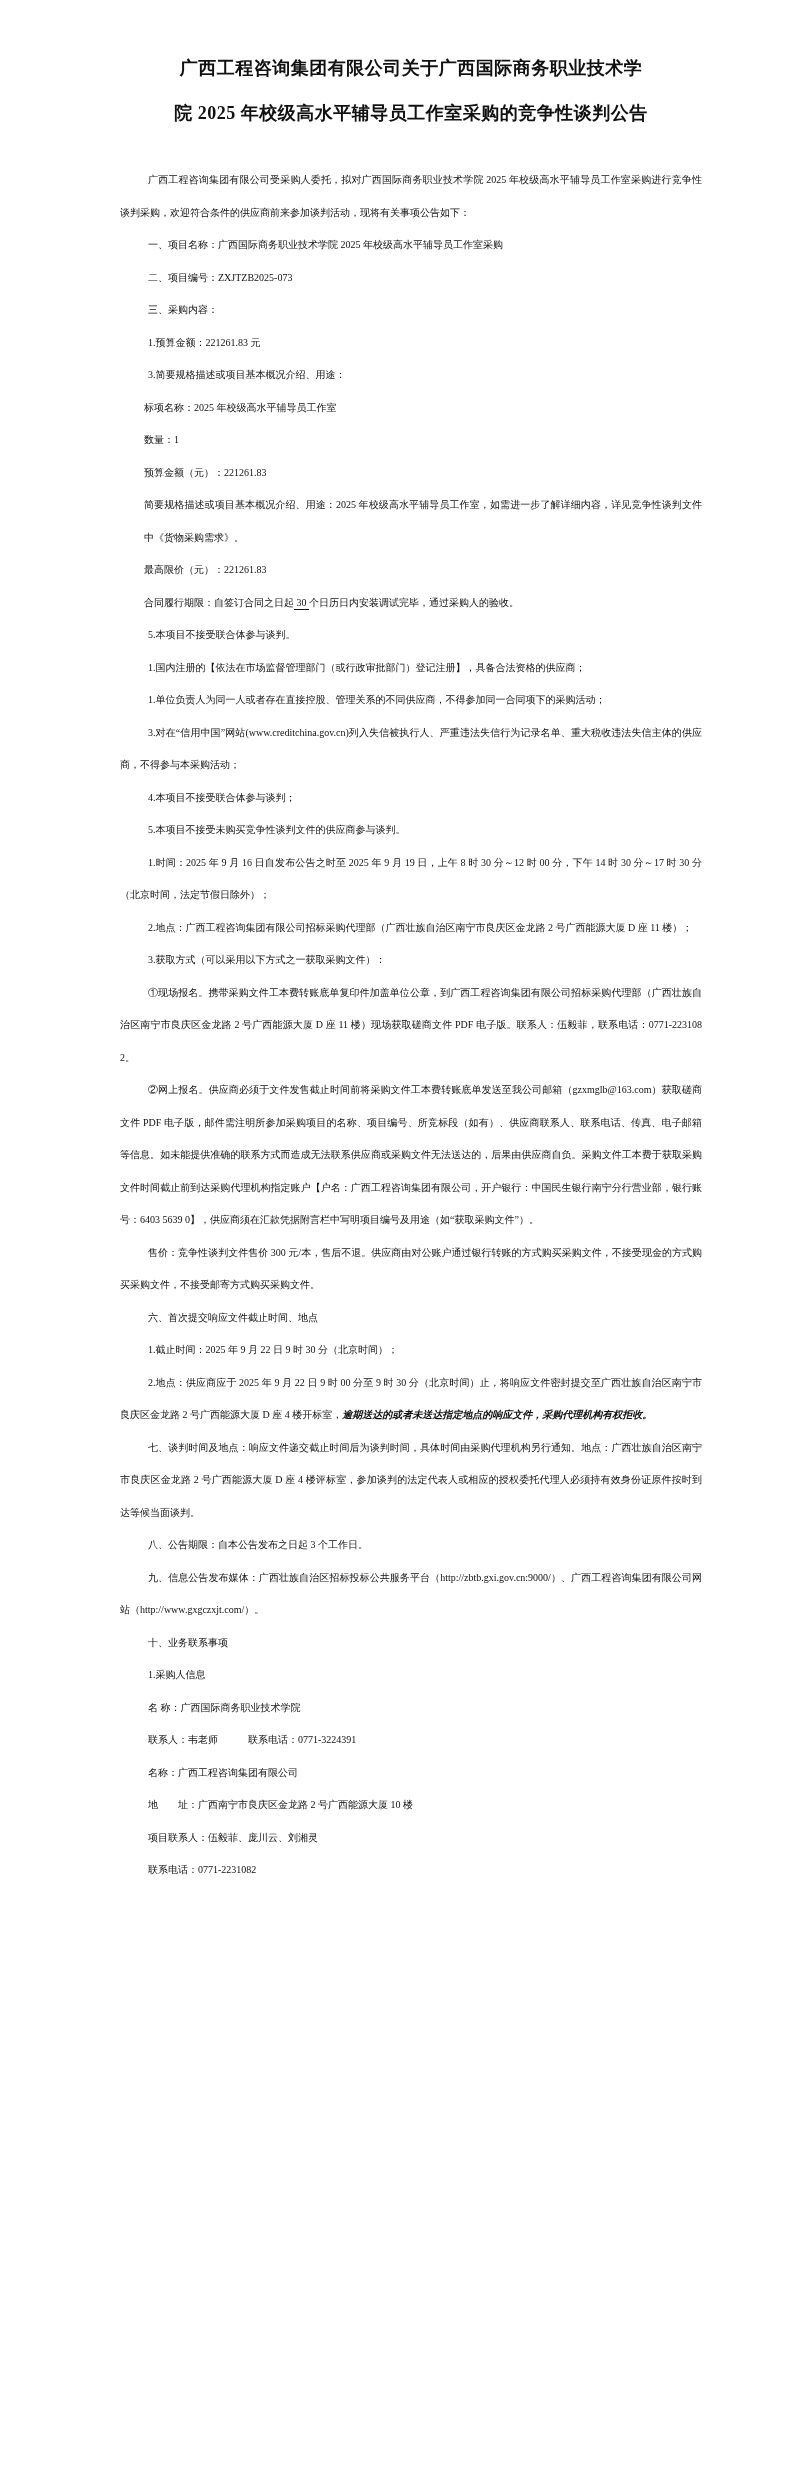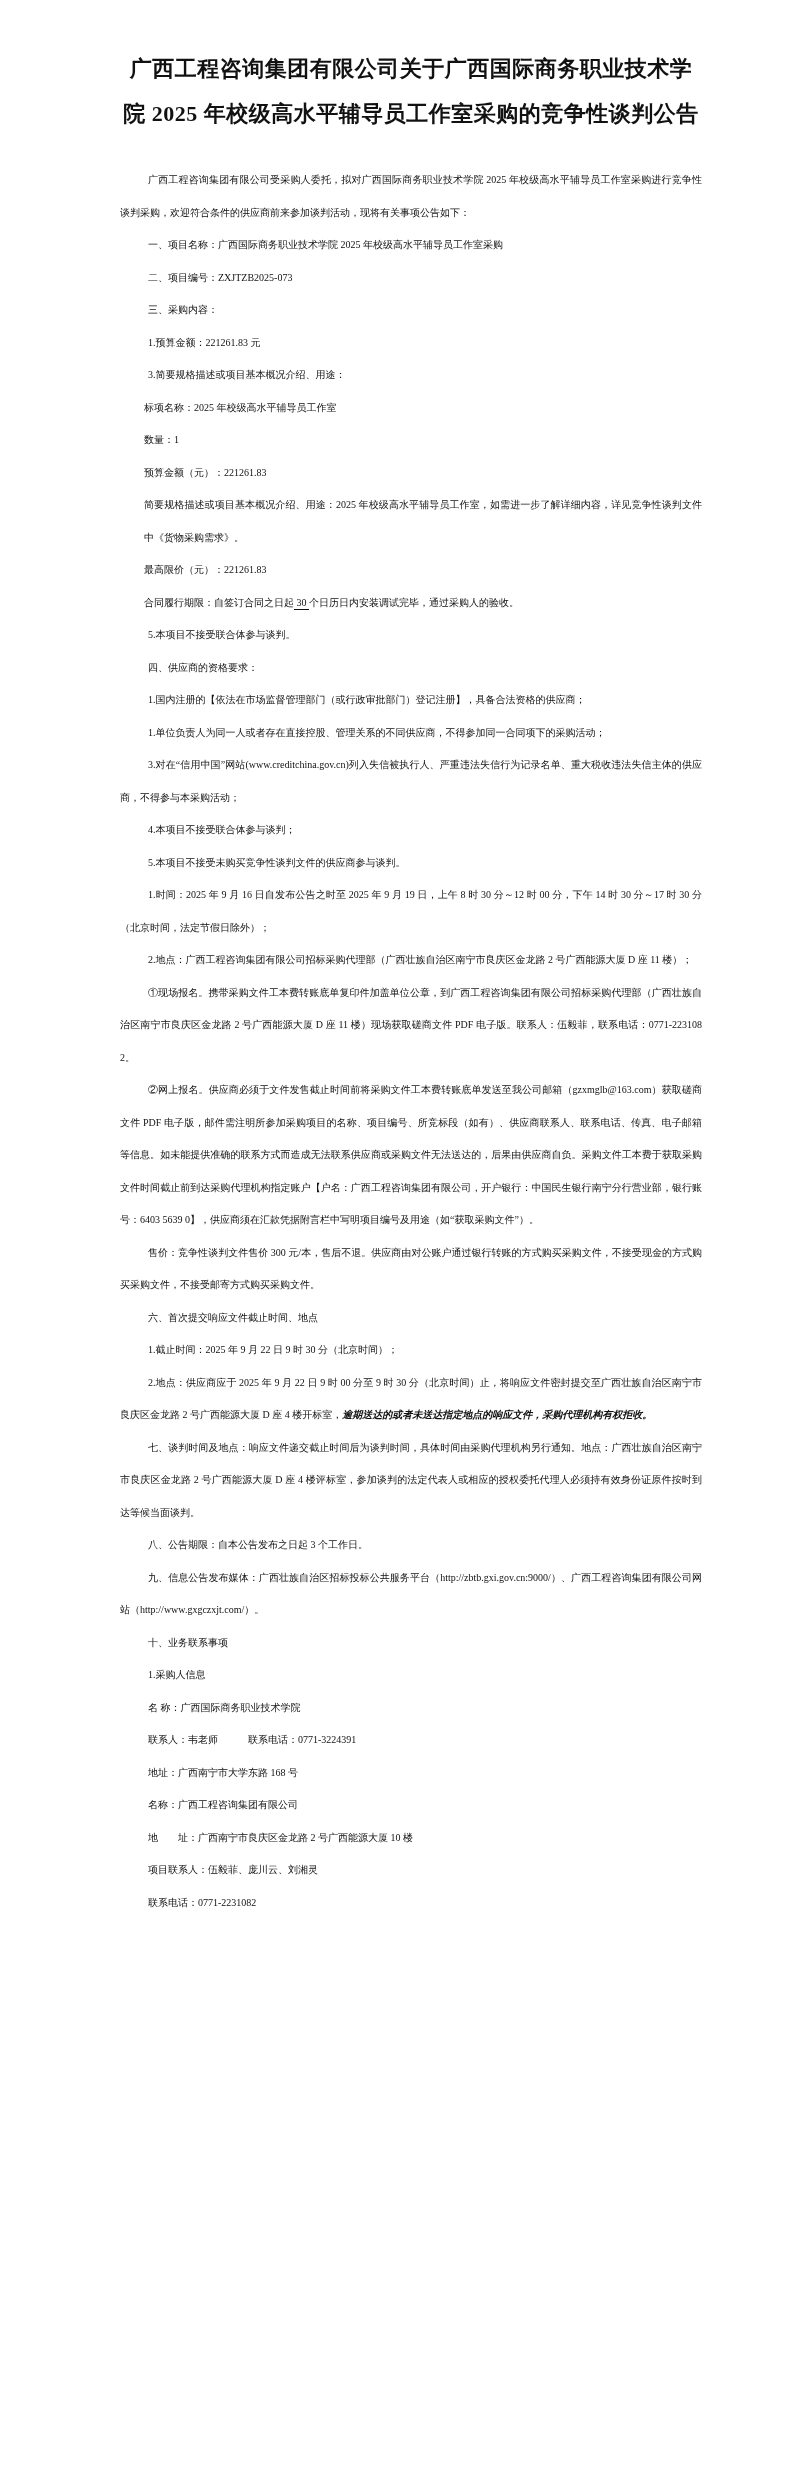--- a/index.html
+++ b/index.html
@@ -15,21 +15,21 @@
     color: #111111;
   }
   .page {
     box-sizing: border-box;
     width: 800px;
     height: 2478px;
     padding: 46px 98px 0 120px;
     background: #ffffff;
   }
   h1.doc-title {
-    font-size: 22px;
+    font-size: 18px;
     font-weight: bold;
     text-align: center;
     line-height: 45px;
     margin: 0 0 28px 0;
     letter-spacing: 0.5px;
   }
   h1.doc-title span { display: block; white-space: nowrap; }
   .doc-body p.para {
     margin: 0;
     font-size: 10px;
@@ -61,41 +61,40 @@
       <p class="para"><span>三、采购内容：</span></p>
       <p class="para"><span>1.预算金额：221261.83 元</span></p>
       <p class="para"><span>3.简要规格描述或项目基本概况介绍、用途：</span></p>
       <p class="para block"><span>标项名称：2025 年校级高水平辅导员工作室</span></p>
       <p class="para block"><span>数量：1</span></p>
       <p class="para block"><span>预算金额（元）：221261.83</span></p>
       <p class="para block"><span>简要规格描述或项目基本概况介绍、用途：2025 年校级高水平辅导员工作室，如需进一步了解详细内容，详见竞争性谈判文件中《货物采购需求》。</span></p>
       <p class="para block"><span>最高限价（元）：221261.83</span></p>
       <p class="para block"><span>合同履行期限：自签订合同之日起</span><span class="u"> 30 </span><span>个日历日内安装调试完毕，通过采购人的验收。</span></p>
       <p class="para"><span>5.本项目不接受联合体参与谈判。</span></p>
-      <p class="para"><span>四、供应商的资格要求：</span></p>
       <p class="para"><span>1.国内注册的【依法在市场监督管理部门（或行政审批部门）登记注册】，具备合法资格的供应商；</span></p>
       <p class="para"><span>1.单位负责人为同一人或者存在直接控股、管理关系的不同供应商，不得参加同一合同项下的采购活动；</span></p>
       <p class="para"><span>3.对在“信用中国”网站(www.creditchina.gov.cn)列入失信被执行人、严重违法失信行为记录名单、重大税收违法失信主体的供应商，不得参与本采购活动；</span></p>
       <p class="para"><span>4.本项目不接受联合体参与谈判；</span></p>
       <p class="para"><span>5.本项目不接受未购买竞争性谈判文件的供应商参与谈判。</span></p>
       <p class="para"><span>1.时间：2025 年 9 月 16 日自发布公告之时至 2025 年 9 月 19 日，上午 8 时 30 分～12 时 00 分，下午 14 时 30 分～17 时 30 分（北京时间，法定节假日除外）；</span></p>
       <p class="para"><span>2.地点：广西工程咨询集团有限公司招标采购代理部（广西壮族自治区南宁市良庆区金龙路 2 号广西能源大厦 D 座 11 楼）；</span></p>
+      <p class="para"><span>3.获取方式（可以采用以下方式之一获取采购文件）：</span></p>
       <p class="para"><span>①现场报名。携带采购文件工本费转账底单复印件加盖单位公章，到广西工程咨询集团有限公司招标采购代理部（广西壮族自治区南宁市良庆区金龙路 2 号广西能源大厦 D 座 11 楼）现场获取磋商文件 PDF 电子版。联系人：伍毅菲，联系电话：0771-2231082。</span></p>
       <p class="para"><span>②网上报名。供应商必须于文件发售截止时间前将采购文件工本费转账底单发送至我公司邮箱（gzxmglb@163.com）获取磋商文件 PDF 电子版，邮件需注明所参加采购项目的名称、项目编号、所竞标段（如有）、供应商联系人、联系电话、传真、电子邮箱等信息。如未能提供准确的联系方式而造成无法联系供应商或采购文件无法送达的，后果由供应商自负。采购文件工本费于获取采购文件时间截止前到达采购代理机构指定账户【户名：广西工程咨询集团有限公司，开户银行：中国民生银行南宁分行营业部，银行账号：6403 5639 0】，供应商须在汇款凭据附言栏中写明项目编号及用途（如“获取采购文件”）。</span></p>
       <p class="para"><span>售价：竞争性谈判文件售价 300 元/本，售后不退。供应商由对公账户通过银行转账的方式购买采购文件，不接受现金的方式购买采购文件，不接受邮寄方式购买采购文件。</span></p>
       <p class="para"><span>六、首次提交响应文件截止时间、地点</span></p>
       <p class="para"><span>1.截止时间：2025 年 9 月 22 日 9 时 30 分（北京时间）；</span></p>
       <p class="para"><span>2.地点：供应商应于 2025 年 9 月 22 日 9 时 00 分至 9 时 30 分（北京时间）止，将响应文件密封提交至广西壮族自治区南宁市良庆区金龙路 2 号广西能源大厦 D 座 4 楼开标室，</span><span class="b">逾期送达的或者未送达指定地点的响应文件，采购代理机构有权拒收。</span></p>
       <p class="para"><span>七、谈判时间及地点：响应文件递交截止时间后为谈判时间，具体时间由采购代理机构另行通知。地点：广西壮族自治区南宁市良庆区金龙路 2 号广西能源大厦 D 座 4 楼评标室，参加谈判的法定代表人或相应的授权委托代理人必须持有效身份证原件按时到达等候当面谈判。</span></p>
       <p class="para"><span>八、公告期限：自本公告发布之日起 3 个工作日。</span></p>
       <p class="para"><span>九、信息公告发布媒体：广西壮族自治区招标投标公共服务平台（http://zbtb.gxi.gov.cn:9000/）、广西工程咨询集团有限公司网站（http://www.gxgczxjt.com/）。</span></p>
       <p class="para"><span>十、业务联系事项</span></p>
       <p class="para"><span>1.采购人信息</span></p>
       <p class="para"><span>名 称：广西国际商务职业技术学院</span></p>
       <p class="para"><span>联系人：韦老师　　　联系电话：0771-3224391</span></p>
-      <p class="para"><span>地址：广西南宁市大学东路 168 号</span></p>
       <p class="para"><span>名称：广西工程咨询集团有限公司</span></p>
       <p class="para"><span>地　　址：广西南宁市良庆区金龙路 2 号广西能源大厦 10 楼</span></p>
       <p class="para"><span>项目联系人：伍毅菲、庞川云、刘湘灵</span></p>
       <p class="para"><span>联系电话：0771-2231082</span></p>
     </div>
 
 </div>
 
 </body></html>

